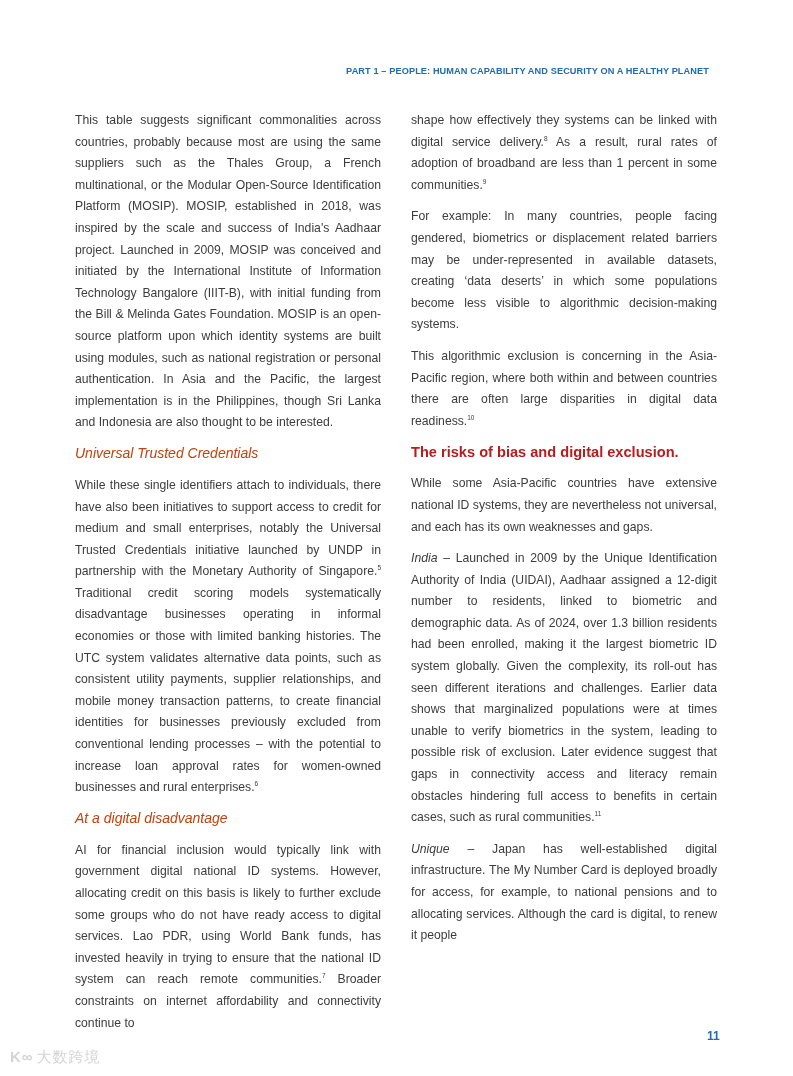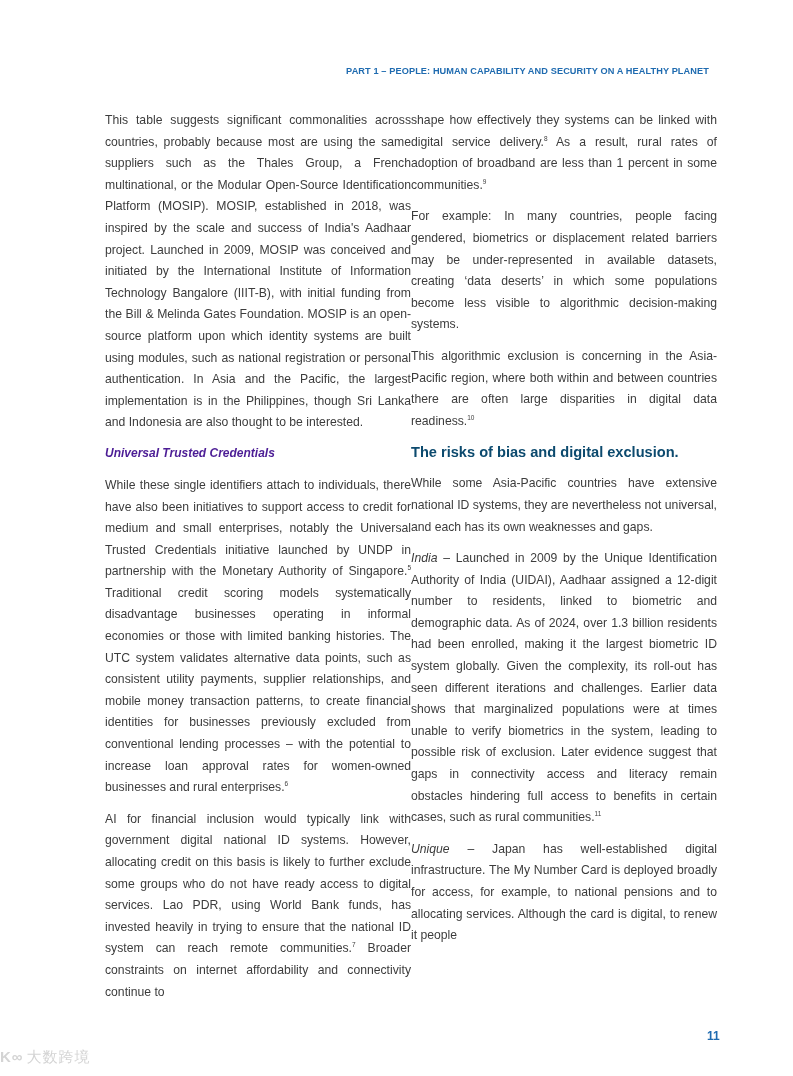--- a/index.html
+++ b/index.html
@@ -1,40 +1,41 @@
 <!DOCTYPE html>
 <html><head>
 <meta charset="utf-8">
 <style>
   html, body { margin: 0; padding: 0; background: #ffffff; }
   body { width: 793px; height: 1076px; position: relative; overflow: hidden;
          font-family: "Liberation Sans", sans-serif; color: #3a3a3a; }
   .running-head { position: absolute; top: 66px; right: 84px;
         font-size: 9.2px; font-weight: bold; color: #1f6bb0; letter-spacing: 0.1px; }
   .col { position: absolute; top: 110px; width: 306px; }
-  .col.left { left: 75px; margin-left: 30px; }
+  .col.left { left: 75px; }
   .col.right { left: 411px; }
   p { margin: 0 0 10px 0; font-size: 12.2px; line-height: 21.6px; text-align: justify; color: #3c3c3c; }
   sup { font-size: 6.5px; line-height: 0; vertical-align: 5px; }
-  h3.sub { margin: 2px 0 13px 0; font-size: 12px; font-style: italic; font-weight: bold; color: #4c1d95; line-height: 18px; }
-  h2.section { margin: 8px 0 11px 0; font-size: 14.6px; font-weight: bold; color: #0c4a6e; line-height: 20px; }
+  h3.sub { margin: 2px 0 13px 0; font-size: 14px; font-style: italic; font-weight: normal; color: #c2410c; line-height: 18px; }
+  h2.section { margin: 8px 0 11px 0; font-size: 14.6px; font-weight: bold; color: #b91c1c; line-height: 20px; }
   .lead-it { font-style: italic; margin-top: 14px; }
   .page-number { position: absolute; top: 1029px; left: 707px; font-size: 12px; font-weight: bold; color: #1f6bb0; }
-  .watermark { position: absolute; left: 0; top: 1048px; font-size: 15px; color: #d4d4d4; letter-spacing: 1px; }
+  .watermark { position: absolute; left: 10px; top: 1048px; font-size: 15px; color: #d4d4d4; letter-spacing: 1px; }
   .watermark .logo { display: inline-block; font-weight: bold; margin-right: 3px; }
 </style>
 </head>
 <body>
 
 <div class="running-head">PART 1 – PEOPLE: HUMAN CAPABILITY AND SECURITY ON A HEALTHY PLANET</div>
 
 <div class="col left">
   <p>This table suggests significant commonalities across countries, probably because most are using the same suppliers such as the Thales Group, a French multinational, or the Modular Open-Source Identification Platform (MOSIP). MOSIP, established in 2018, was inspired by the scale and success of India's Aadhaar project. Launched in 2009, MOSIP was conceived and initiated by the International Institute of Information Technology Bangalore (IIIT-B), with initial funding from the Bill &amp; Melinda Gates Foundation. MOSIP is an open-source platform upon which identity systems are built using modules, such as national registration or personal authentication. In Asia and the Pacific, the largest implementation is in the Philippines, though Sri Lanka and Indonesia are also thought to be interested.</p>
   <h3 class="sub">Universal Trusted Credentials</h3>
   <p><span>While these single identifiers attach to individuals, there have also been initiatives to support access to credit for medium and small enterprises, notably the Universal Trusted Credentials initiative launched by UNDP in partnership with the Monetary Authority of Singapore.</span><sup>5</sup><span> Traditional credit scoring models systematically disadvantage businesses operating in informal economies or those with limited banking histories. The UTC system validates alternative data points, such as consistent utility payments, supplier relationships, and mobile money transaction patterns, to create financial identities for businesses previously excluded from conventional lending processes – with the potential to increase loan approval rates for women-owned businesses and rural enterprises.</span><sup>6</sup></p>
+  <h3 class="sub">At a digital disadvantage</h3>
   <p><span>AI for financial inclusion would typically link with government digital national ID systems. However, allocating credit on this basis is likely to further exclude some groups who do not have ready access to digital services. Lao PDR, using World Bank funds, has invested heavily in trying to ensure that the national ID system can reach remote communities.</span><sup>7</sup><span> Broader constraints on internet affordability and connectivity continue to</span></p>
 </div>
 
 <div class="col right">
   <p><span>shape how effectively they systems can be linked with digital service delivery.</span><sup>8</sup><span> As a result, rural rates of adoption of broadband are less than 1 percent in some communities.</span><sup>9</sup></p>
   <p>For example: In many countries, people facing gendered, biometrics or displacement related barriers may be under-represented in available datasets, creating ‘data deserts’ in which some populations become less visible to algorithmic decision-making systems.</p>
   <p><span>This algorithmic exclusion is concerning in the Asia-Pacific region, where both within and between countries there are often large disparities in digital data readiness.</span><sup>10</sup></p>
   <h2 class="section">The risks of bias and digital exclusion.</h2>
   <p>While some Asia-Pacific countries have extensive national ID systems, they are nevertheless not universal, and each has its own weaknesses and gaps.</p>
   <p><span class="lead-it">India</span><span> – Launched in 2009 by the Unique Identification Authority of India (UIDAI), Aadhaar assigned a 12-digit number to residents, linked to biometric and demographic data. As of 2024, over 1.3 billion residents had been enrolled, making it the largest biometric ID system globally. Given the complexity, its roll-out has seen different iterations and challenges. Earlier data shows that marginalized populations were at times unable to verify biometrics in the system, leading to possible risk of exclusion. Later evidence suggest that gaps in connectivity access and literacy remain obstacles hindering full access to benefits in certain cases, such as rural communities.</span><sup>11</sup></p>

